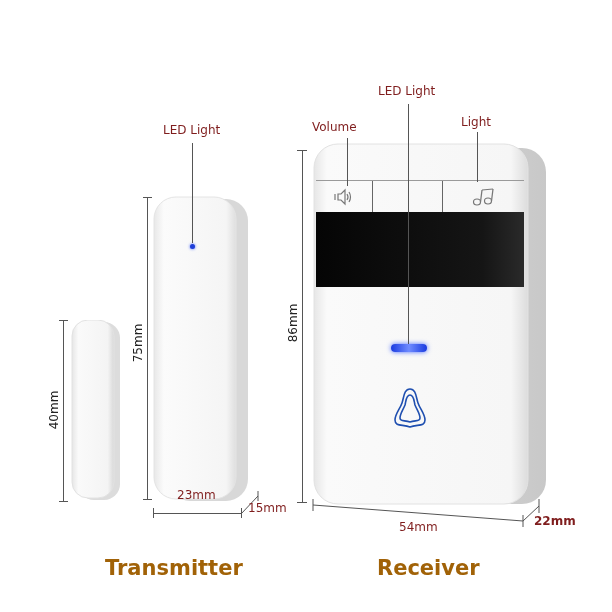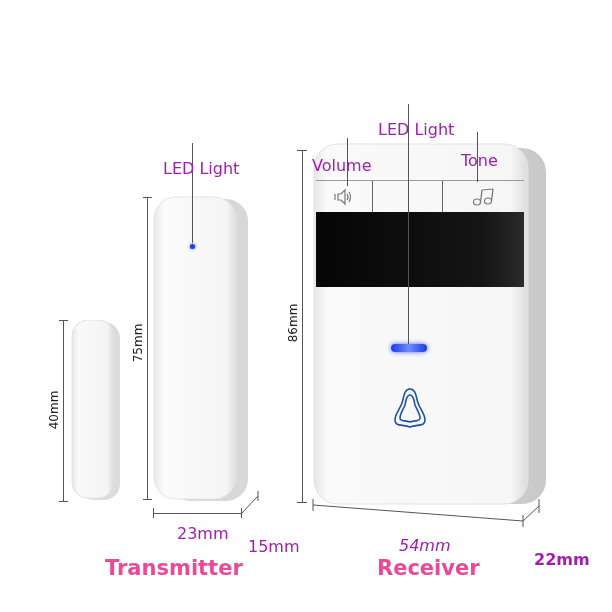--- a/index.html
+++ b/index.html
@@ -1,22 +1,22 @@
 <!DOCTYPE html>
 <html><head>
 <meta charset="utf-8">
 <style>
   * { box-sizing: border-box; margin: 0; padding: 0; }
   html, body { width: 612px; height: 612px; background: #ffffff; overflow: hidden; }
   body { position: relative; font-family: "DejaVu Sans", "Liberation Sans", sans-serif; color: #1a1a1a; }
   .abs { position: absolute; }
-  .label { font-size: 16px; color: #a21caf; white-space: nowrap; margin-top: 36px; }
+  .label { font-size: 12px; color: #7f1d1d; white-space: nowrap; }
   .vlabel { font-size: 12px; color: #222; white-space: nowrap; transform: rotate(-90deg); transform-origin: center; }
   .line { background: #555; }
-  .title { font-size: 21px; font-weight: bold; color: #ec4899; white-space: nowrap; }
+  .title { font-size: 21px; font-weight: bold; color: #a16207; white-space: nowrap; }
   svg { display: block; }
 </style>
 </head>
 <body>
 
 <div>
 
   <div class="abs" style="left:70px; top:320px; width:52px; height:182px;">
     <svg width="52" height="182" viewBox="0 0 52 182">
       <defs>
@@ -125,31 +125,31 @@
     <path d="M17 2 C11 2 11 10 9 16 C7 22 2 27 2 33 C2 40 10 37 17 40 C24 37 32 40 32 33 C32 27 27 22 25 16 C23 10 23 2 17 2 Z" fill="none" stroke="#1f4fb0" stroke-width="1.6"></path>
     <path d="M17 8 C13 8 13 14 12 18 C10 23 7 27 7 31 C7 35 12 33 17 35 C22 33 27 35 27 31 C27 27 24 23 22 18 C21 14 21 8 17 8 Z" fill="none" stroke="#1f4fb0" stroke-width="1.6"></path>
   </svg>
 
   <div class="abs line" style="left:347px; top:138px; width:1px; height:48px;"></div>
   <div class="abs line" style="left:408px; top:104px; width:1px; height:240px;"></div>
   <div class="abs line" style="left:477px; top:132px; width:1px; height:50px;"></div>
 
   <div class="abs label" style="left:312px; top:120px;">Volume</div>
   <div class="abs label" style="left:378px; top:84px;">LED Light</div>
-  <div class="abs label" style="left:461px; top:115px;">Tone</div>
+  <div class="abs label" style="left:461px; top:115px;">Light</div>
 
   <div class="abs line" style="left:302px; top:150px; width:1px; height:352px;"></div>
   <div class="abs line" style="left:297px; top:150px; width:10px; height:1px;"></div>
   <div class="abs line" style="left:297px; top:502px; width:10px; height:1px;"></div>
   <div class="abs vlabel" style="left:273px; top:316px; width:40px; text-align:center;">86mm</div>
 
   <svg class="abs" style="left:310px; top:496px;" width="240" height="34" viewBox="0 0 240 34">
     <line x1="3" y1="9" x2="213" y2="25" stroke="#555" stroke-width="1"></line>
     <line x1="3" y1="3" x2="3" y2="15" stroke="#555" stroke-width="1"></line>
     <line x1="213" y1="19" x2="213" y2="31" stroke="#555" stroke-width="1"></line>
     <line x1="213" y1="25" x2="229" y2="10" stroke="#555" stroke-width="1"></line>
     <line x1="229" y1="3" x2="229" y2="17" stroke="#555" stroke-width="1"></line>
   </svg>
-  <div class="abs label" style="left:399px; top:500px;font-style:italic;">54mm</div>
+  <div class="abs label" style="left:399px; top:520px;">54mm</div>
   <div class="abs label" style="left:534px; top:514px;font-weight:bold;">22mm</div>
 
   <div class="abs title" style="left:377px; top:556px;">Receiver</div>
 </div>
 
 </body></html>

